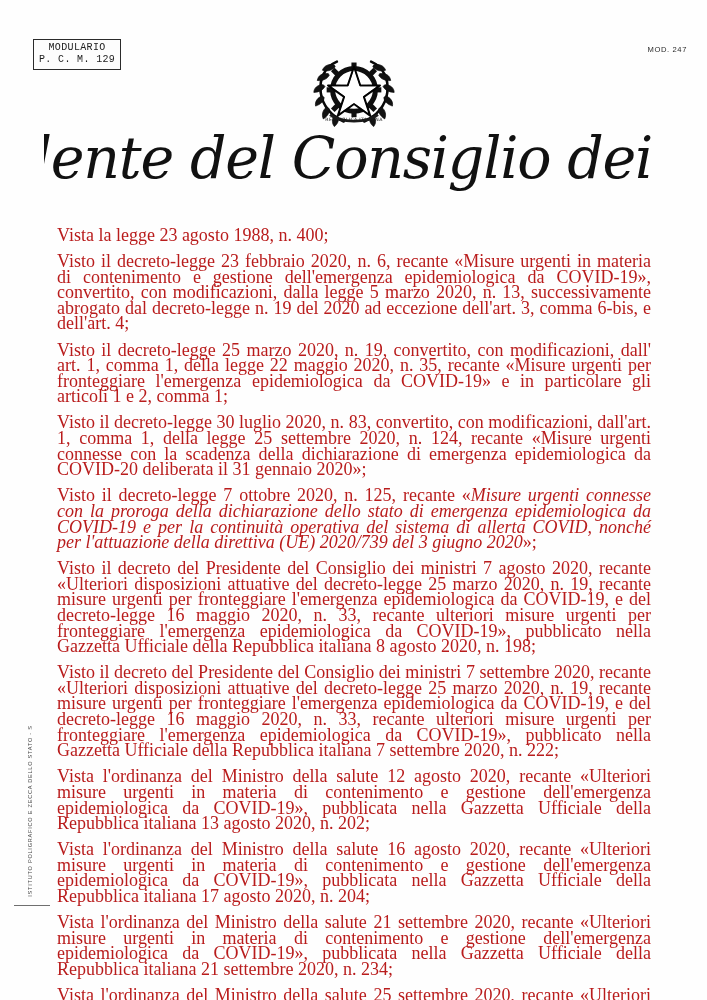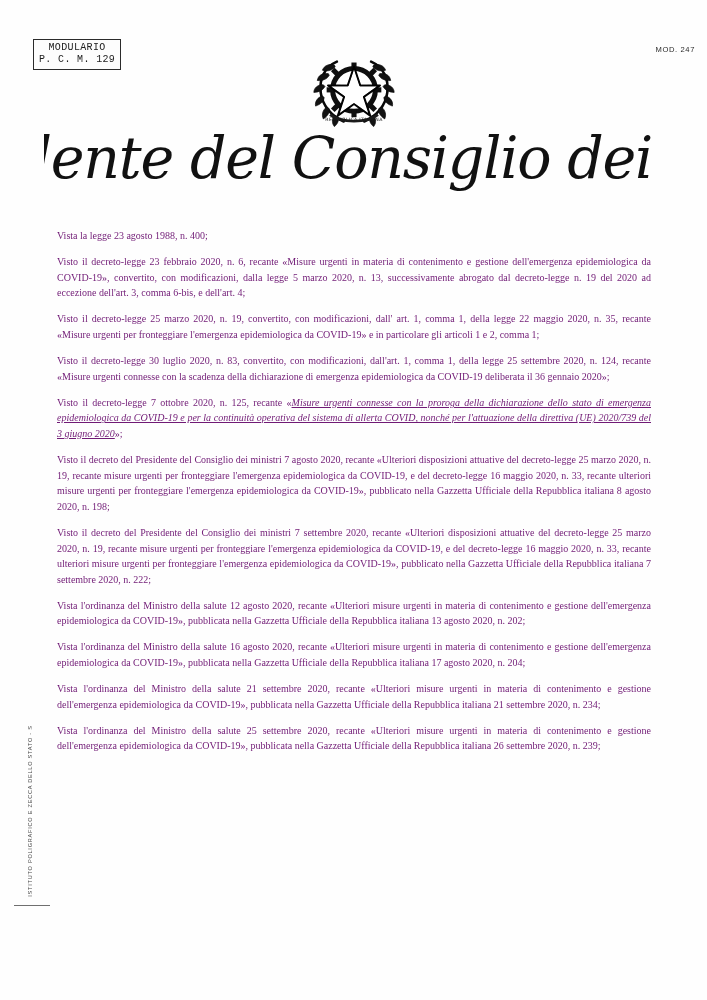--- a/index.html
+++ b/index.html
@@ -33,21 +33,21 @@
     font-size: 10px;
     letter-spacing: 0.35px;
     color: #1d1d1d;
     white-space: nowrap;
     display: block;
     text-align: center;
   }
 
   .mod-right {
     position: absolute;
-    right: 12px;
+    right: 20px;
     top: 45px;
     font-family: "Liberation Sans", sans-serif;
     font-size: 7.6px;
     letter-spacing: 0.6px;
     color: #2a2a2a;
     white-space: nowrap;
   }
 
   
   .emblem-wrap {
@@ -87,33 +87,32 @@
 
   
   .body-text {
     position: absolute;
     left: 57px;
     top: 228px;
     width: 594px;
   }
   .para {
     text-align: justify;
-    font-size: 10px;
+    font-size: 18px;
     line-height: 15.6px;
-    color: #701a75;
+    color: #b91c1c;
     margin: 0 0 10.5px 0;
     text-justify: inter-word;
     hyphens: none;
   }
   .para.italic {
     font-style: normal;
   }
   .para .it {
     font-style: italic;
-    text-decoration: underline;
   }
 
   
   .side-mark {
     position: absolute;
     left: 23px;
     top: 716px;
     width: 14px;
     height: 190px;
   }
@@ -198,21 +197,21 @@
   <div class="heading">
     <svg width="620" height="72" viewBox="0 0 620 72" aria-hidden="true">
       <text class="script-text" x="310" y="52" text-anchor="middle">Il Presidente del Consiglio dei Ministri</text>
     </svg>
   </div>
 
   <div class="body-text">
     <p class="para">Vista la legge 23 agosto 1988, n. 400;</p>
     <p class="para">Visto il decreto-legge 23 febbraio 2020, n. 6, recante «Misure urgenti in materia di contenimento e gestione dell'emergenza epidemiologica da COVID-19», convertito, con modificazioni, dalla legge 5 marzo 2020, n. 13, successivamente abrogato dal decreto-legge n. 19 del 2020 ad eccezione dell'art. 3, comma 6-bis, e dell'art. 4;</p>
     <p class="para">Visto il decreto-legge 25 marzo 2020, n. 19, convertito, con modificazioni, dall' art. 1, comma 1, della legge 22 maggio 2020, n. 35, recante «Misure urgenti per fronteggiare l'emergenza epidemiologica da COVID-19» e in particolare gli articoli 1 e 2, comma 1;</p>
-    <p class="para">Visto il decreto-legge 30 luglio 2020, n. 83, convertito, con modificazioni, dall'art. 1, comma 1, della legge 25 settembre 2020, n. 124, recante «Misure urgenti connesse con la scadenza della dichiarazione di emergenza epidemiologica da COVID-19 deliberata il 36 gennaio 2020»;</p>
+    <p class="para">Visto il decreto-legge 30 luglio 2020, n. 83, convertito, con modificazioni, dall'art. 1, comma 1, della legge 25 settembre 2020, n. 124, recante «Misure urgenti connesse con la scadenza della dichiarazione di emergenza epidemiologica da COVID-20 deliberata il 31 gennaio 2020»;</p>
     <p class="para italic"><span>Visto il decreto-legge 7 ottobre 2020, n. 125, recante «</span><span class="it">Misure urgenti connesse con la proroga della dichiarazione dello stato di emergenza epidemiologica da COVID-19 e per la continuità operativa del sistema di allerta COVID, nonché per l'attuazione della direttiva (UE) 2020/739 del 3 giugno 2020</span><span>»;</span></p>
     <p class="para">Visto il decreto del Presidente del Consiglio dei ministri 7 agosto 2020, recante «Ulteriori disposizioni attuative del decreto-legge 25 marzo 2020, n. 19, recante misure urgenti per fronteggiare l'emergenza epidemiologica da COVID-19, e del decreto-legge 16 maggio 2020, n. 33, recante ulteriori misure urgenti per fronteggiare l'emergenza epidemiologica da COVID-19», pubblicato nella Gazzetta Ufficiale della Repubblica italiana 8 agosto 2020, n. 198;</p>
     <p class="para">Visto il decreto del Presidente del Consiglio dei ministri 7 settembre 2020, recante «Ulteriori disposizioni attuative del decreto-legge 25 marzo 2020, n. 19, recante misure urgenti per fronteggiare l'emergenza epidemiologica da COVID-19, e del decreto-legge 16 maggio 2020, n. 33, recante ulteriori misure urgenti per fronteggiare l'emergenza epidemiologica da COVID-19», pubblicato nella Gazzetta Ufficiale della Repubblica italiana 7 settembre 2020, n. 222;</p>
     <p class="para">Vista l'ordinanza del Ministro della salute 12 agosto 2020, recante «Ulteriori misure urgenti in materia di contenimento e gestione dell'emergenza epidemiologica da COVID-19», pubblicata nella Gazzetta Ufficiale della Repubblica italiana 13 agosto 2020, n. 202;</p>
     <p class="para">Vista l'ordinanza del Ministro della salute 16 agosto 2020, recante «Ulteriori misure urgenti in materia di contenimento e gestione dell'emergenza epidemiologica da COVID-19», pubblicata nella Gazzetta Ufficiale della Repubblica italiana 17 agosto 2020, n. 204;</p>
     <p class="para">Vista l'ordinanza del Ministro della salute 21 settembre 2020, recante «Ulteriori misure urgenti in materia di contenimento e gestione dell'emergenza epidemiologica da COVID-19», pubblicata nella Gazzetta Ufficiale della Repubblica italiana 21 settembre 2020, n. 234;</p>
     <p class="para">Vista l'ordinanza del Ministro della salute 25 settembre 2020, recante «Ulteriori misure urgenti in materia di contenimento e gestione dell'emergenza epidemiologica da COVID-19», pubblicata nella Gazzetta Ufficiale della Repubblica italiana 26 settembre 2020, n. 239;</p>
   </div>
 
   <div class="side-mark">

